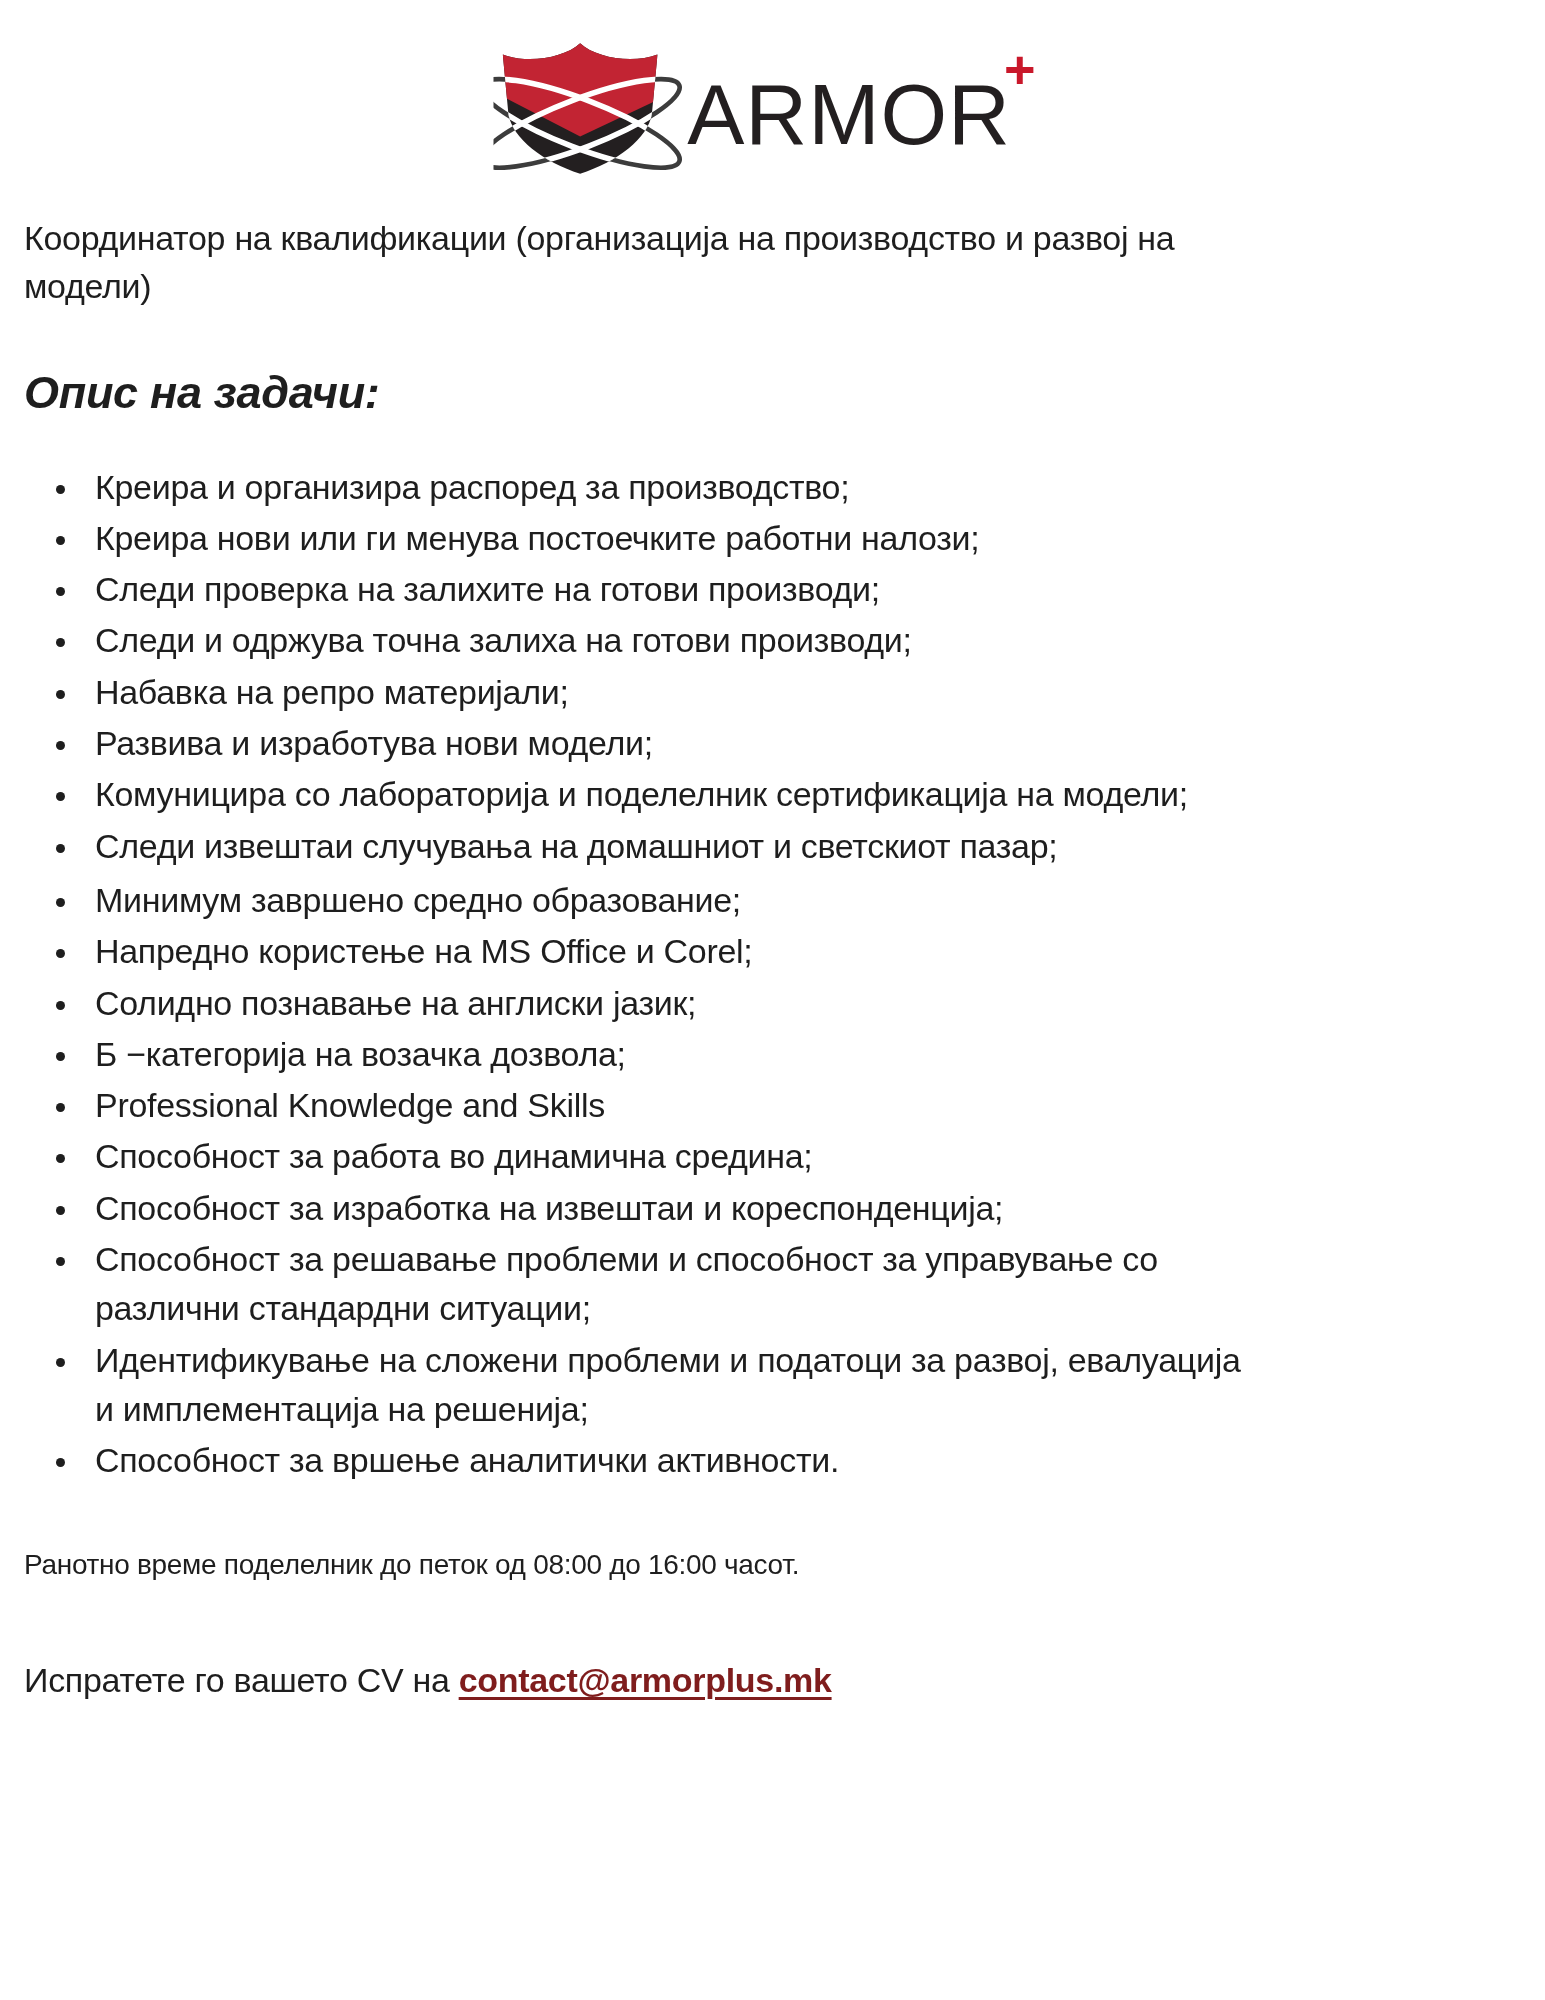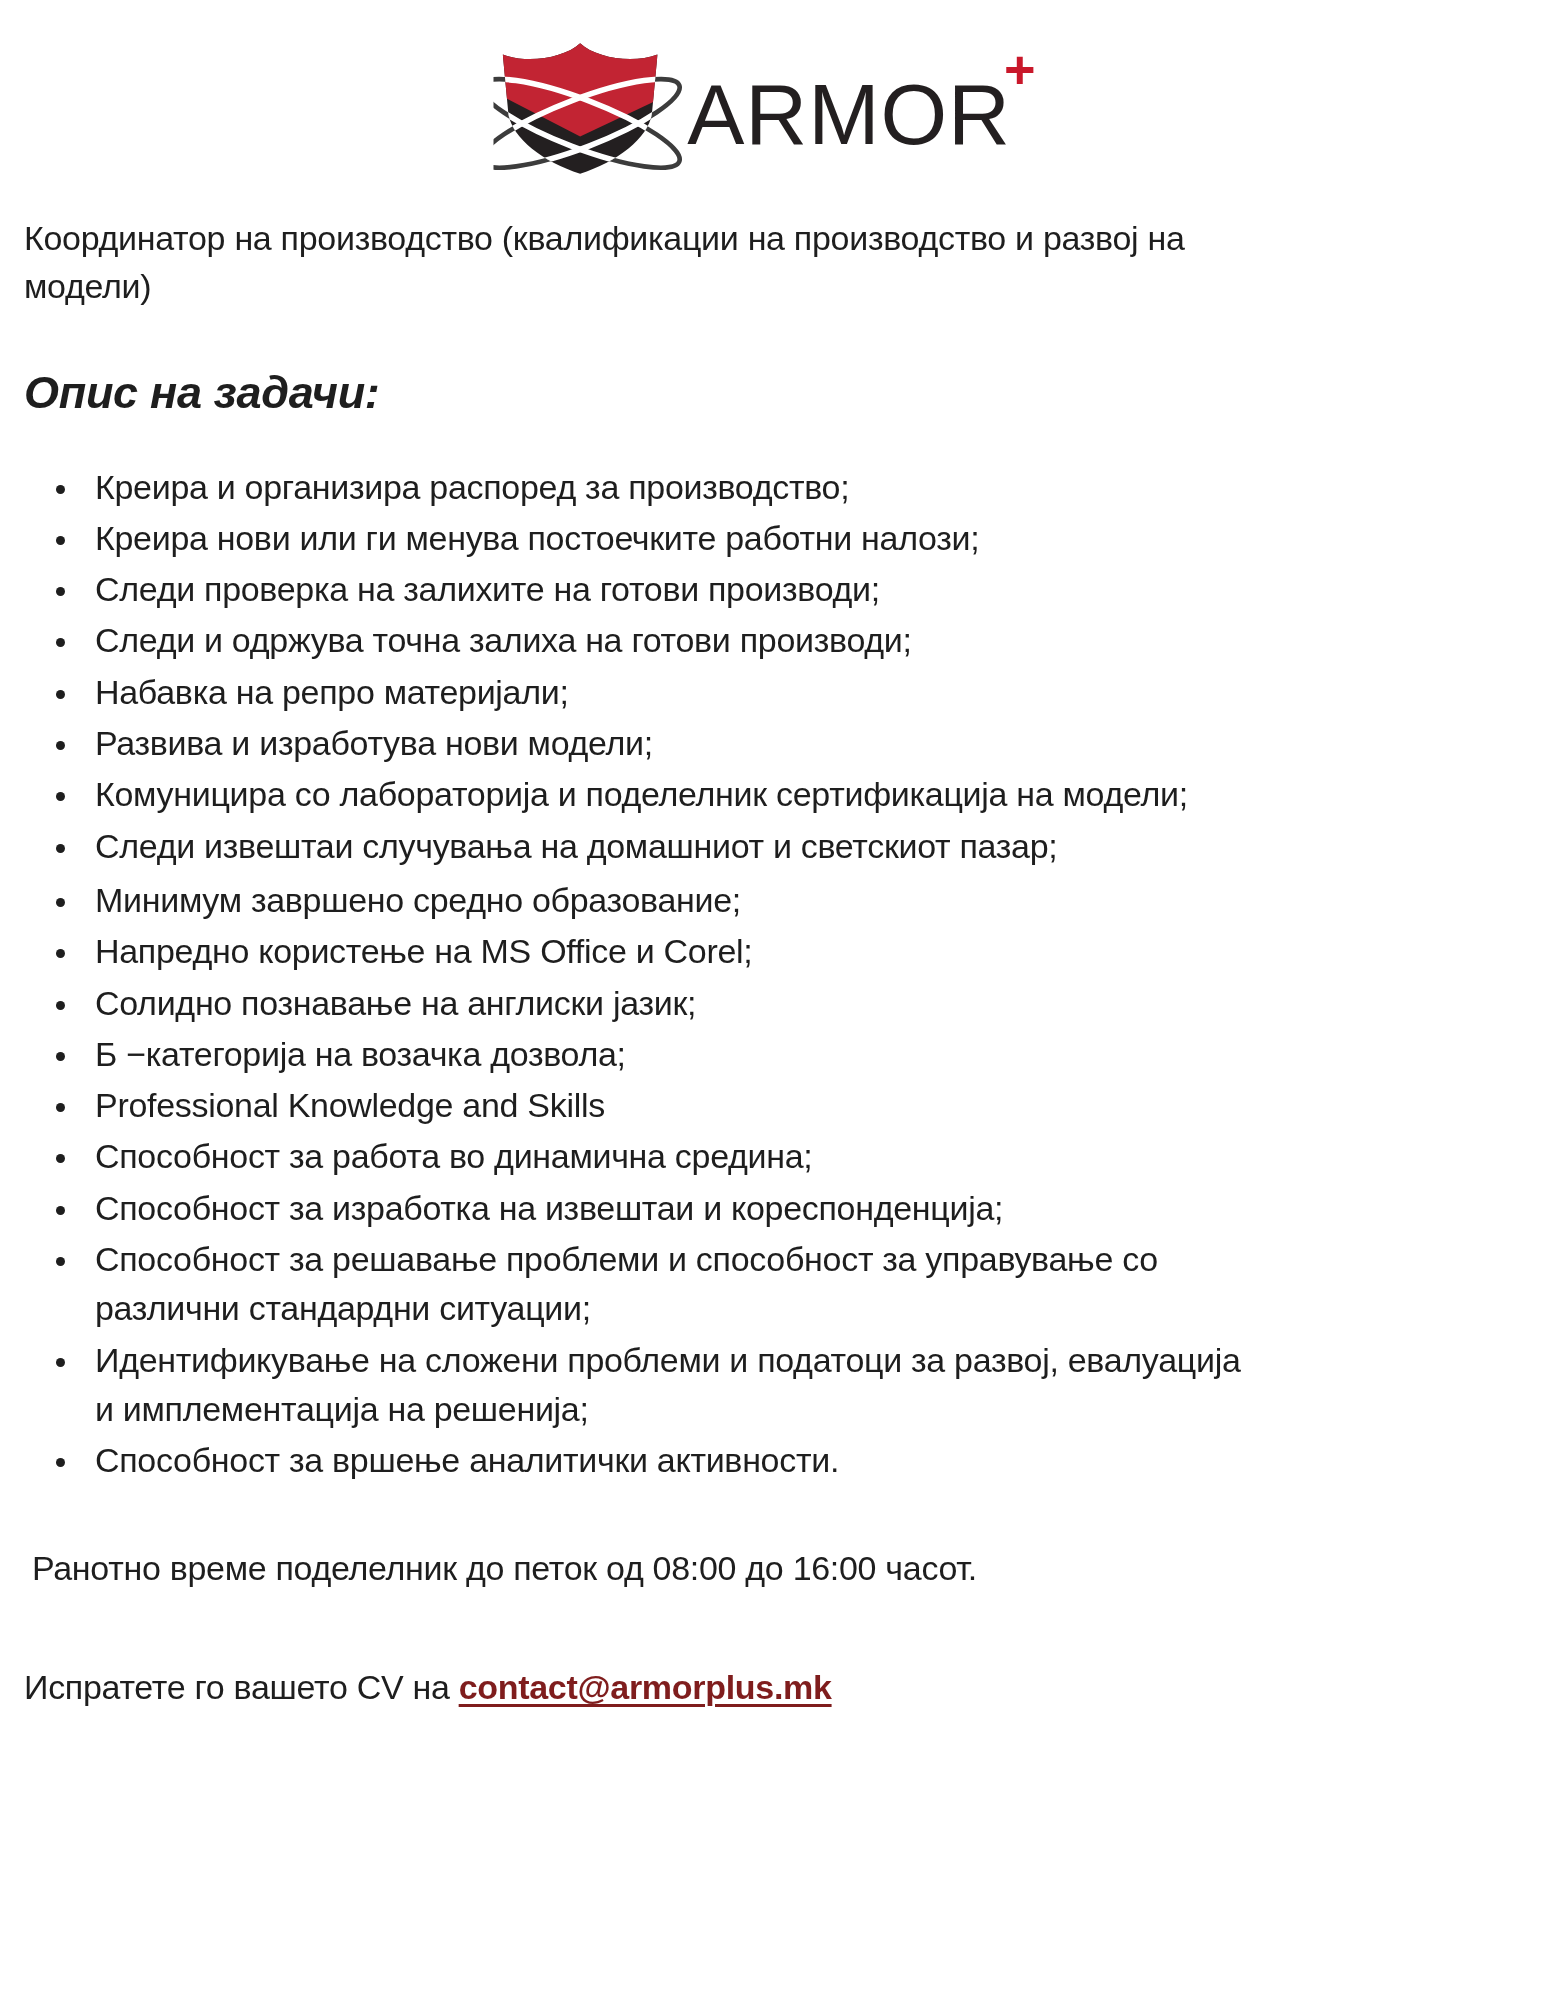--- a/index.html
+++ b/index.html
@@ -47,23 +47,23 @@
     font-size: 34px;
     line-height: 1.45;
     letter-spacing: -0.3px;
     padding-left: 14px;
     margin: 2px 0;
   }
   ul.task-list li::marker {
     font-size: 30px;
   }
   .hours-line {
-    font-size: 34px;
+    font-size: 28px;
     letter-spacing: -0.3px;
-    margin: 64px 0 0 8px;
+    margin: 64px 0 0 0;
     max-width: 1180px;
   }
   .cv-line {
     font-size: 34px;
     letter-spacing: -0.3px;
     margin: 80px 0 0 0;
     max-width: 1180px;
   }
   .cv-email {
     font-weight: bold;
@@ -108,21 +108,21 @@
           <ellipse cx="93" cy="96" rx="114" ry="26" transform="rotate(21 93 96)"></ellipse>
         </g>
       </g>
 
       <text x="208" y="118" font-family="Liberation Sans, sans-serif" font-size="92" letter-spacing="1" fill="#231f20">ARMOR</text>
 
       <text x="548" y="58" font-family="Liberation Sans, sans-serif" font-size="58" font-weight="bold" fill="#c9182b">+</text>
     </svg>
   </div>
 
-  <p class="job-title">Координатор на производство (квалификации на производство и развој на модели)</p>
+  <p class="job-title">Координатор на квалификации (организација на производство и развој на модели)</p>
 
   <h2 class="section-heading">Опис на задачи:</h2>
   <ul class="task-list">
       <li>Креира и организира распоред за производство;</li>
       <li>Креира нови или ги менува постоечките работни налози;</li>
       <li>Следи проверка на залихите на готови производи;</li>
       <li>Следи и одржува точна залиха на готови производи;</li>
       <li>Набавка на репро материјали;</li>
       <li>Развива и изработува нови модели;</li>
       <li>Комуницира со лабораторија и поделелник сертификација на модели;</li>

